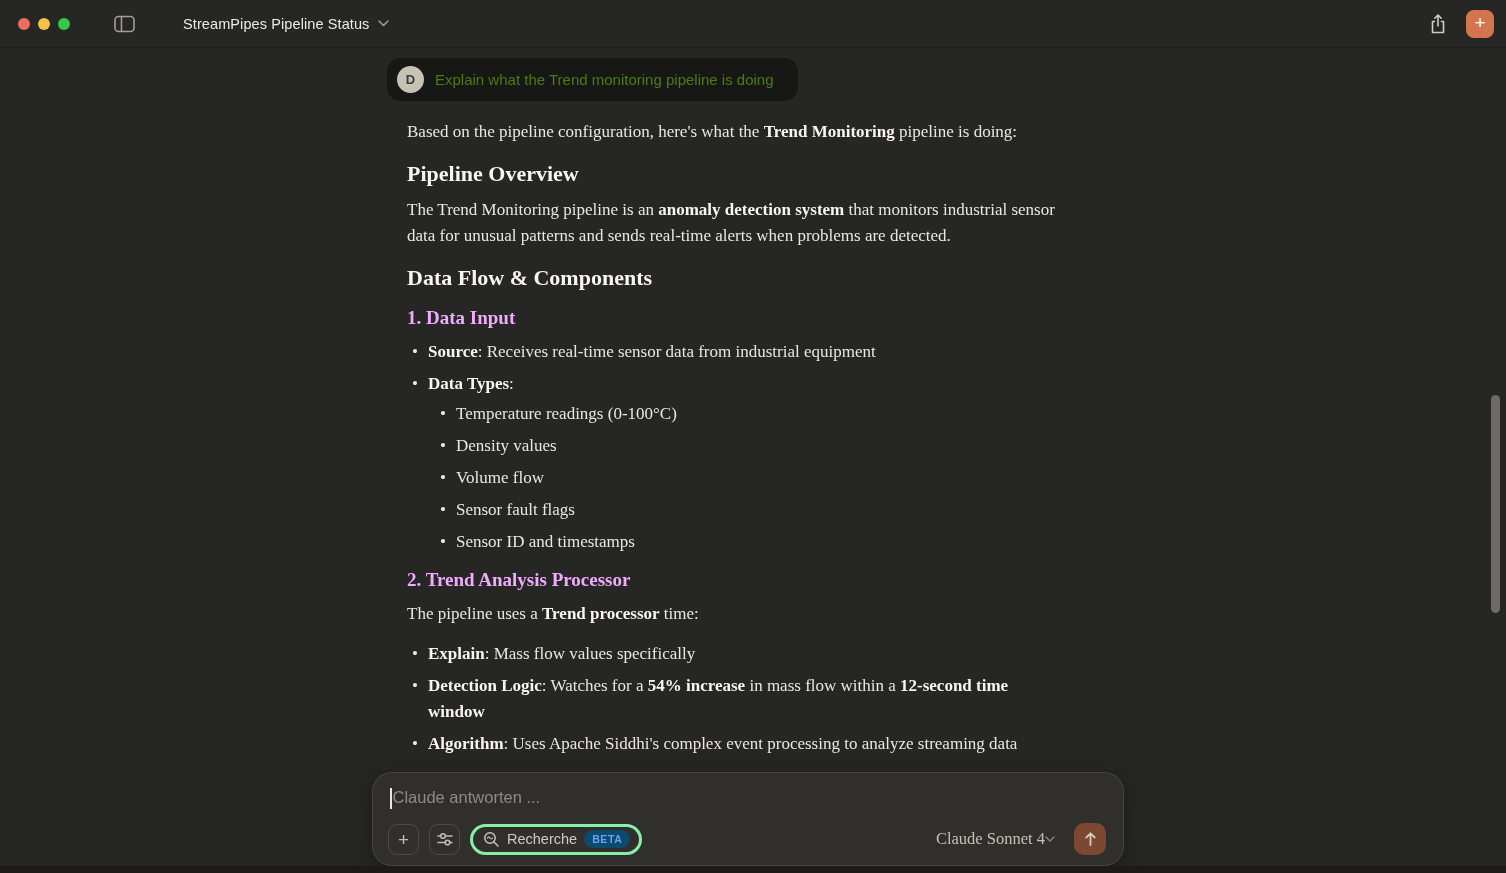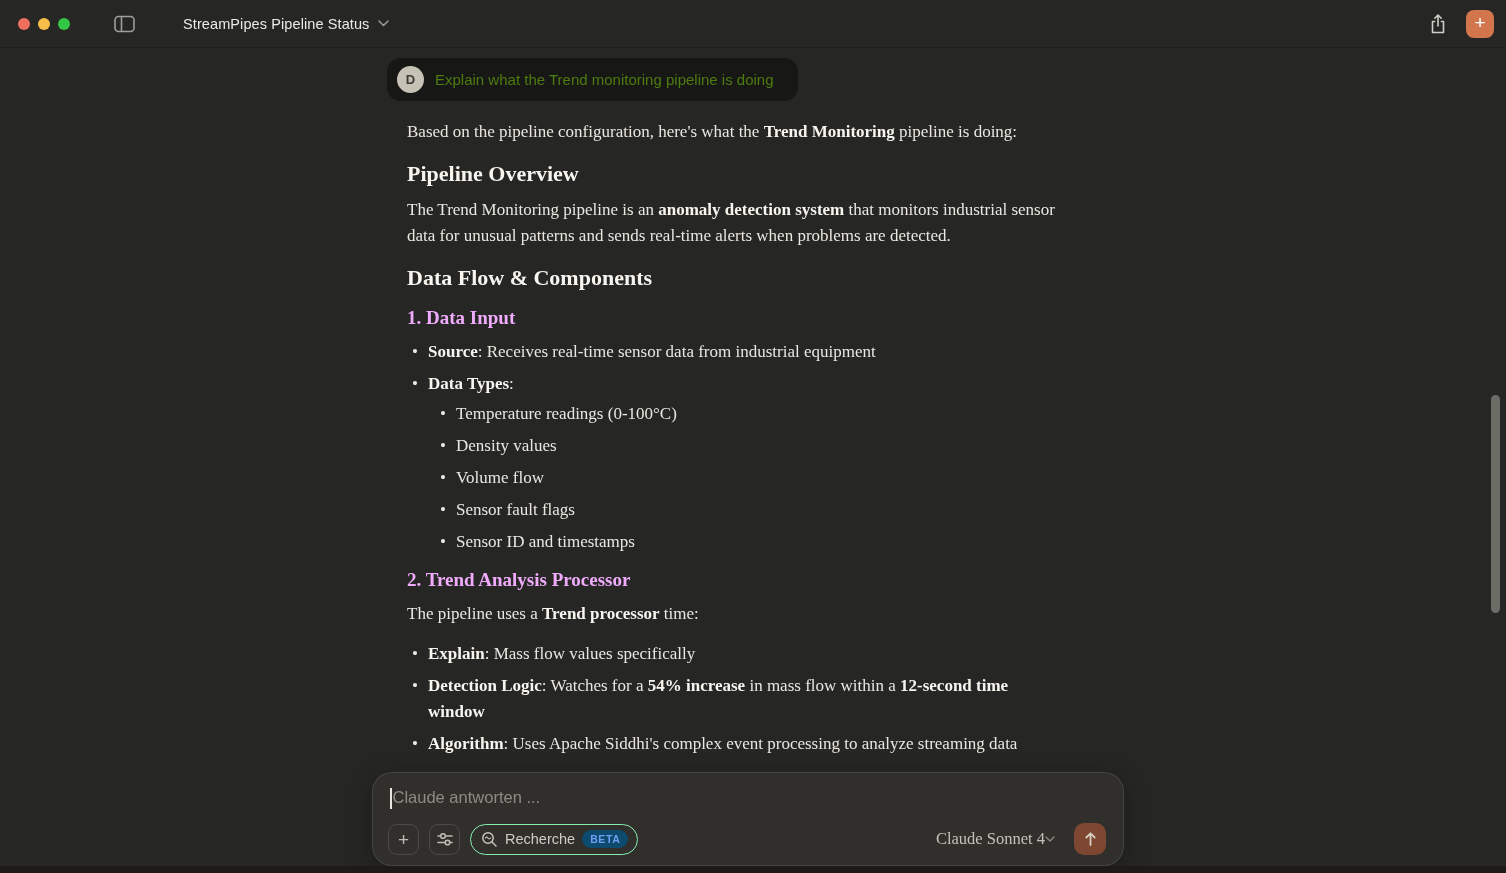--- a/index.html
+++ b/index.html
@@ -99,21 +99,21 @@
     position:absolute; left:15px; right:17px; bottom:10px;
     display:flex; align-items:center; gap:10px;
   }
   .icon-btn {
     width:31px; height:31px; border-radius:9px;
     border:1px solid #4B4A45; background:transparent;
     display:flex; align-items:center; justify-content:center;
     color:#BDBBB3; font-size:19px; line-height:1; cursor:default; padding:0;
   }
   .research-btn {
-    height:31px; border-radius:16px; border:1px solid #86efac; background:transparent;
+    height:31px; border-radius:16px; border:3px solid #86efac; background:transparent;
     display:flex; align-items:center; gap:7px; padding:0 9px 0 10px; cursor:default;
   }
   .research-btn .label { color:#CECBC3; font-size:14.5px; }
   .beta-badge {
     background:#0c4a6e; color:#6F9FF5; font-size:10.5px; font-weight:700;
     letter-spacing:0.6px; padding:3px 8px; border-radius:10px;
   }
   .spacer { flex:1; }
   .model-select {
     display:flex; align-items:center; margin-right:9px; cursor:default;

